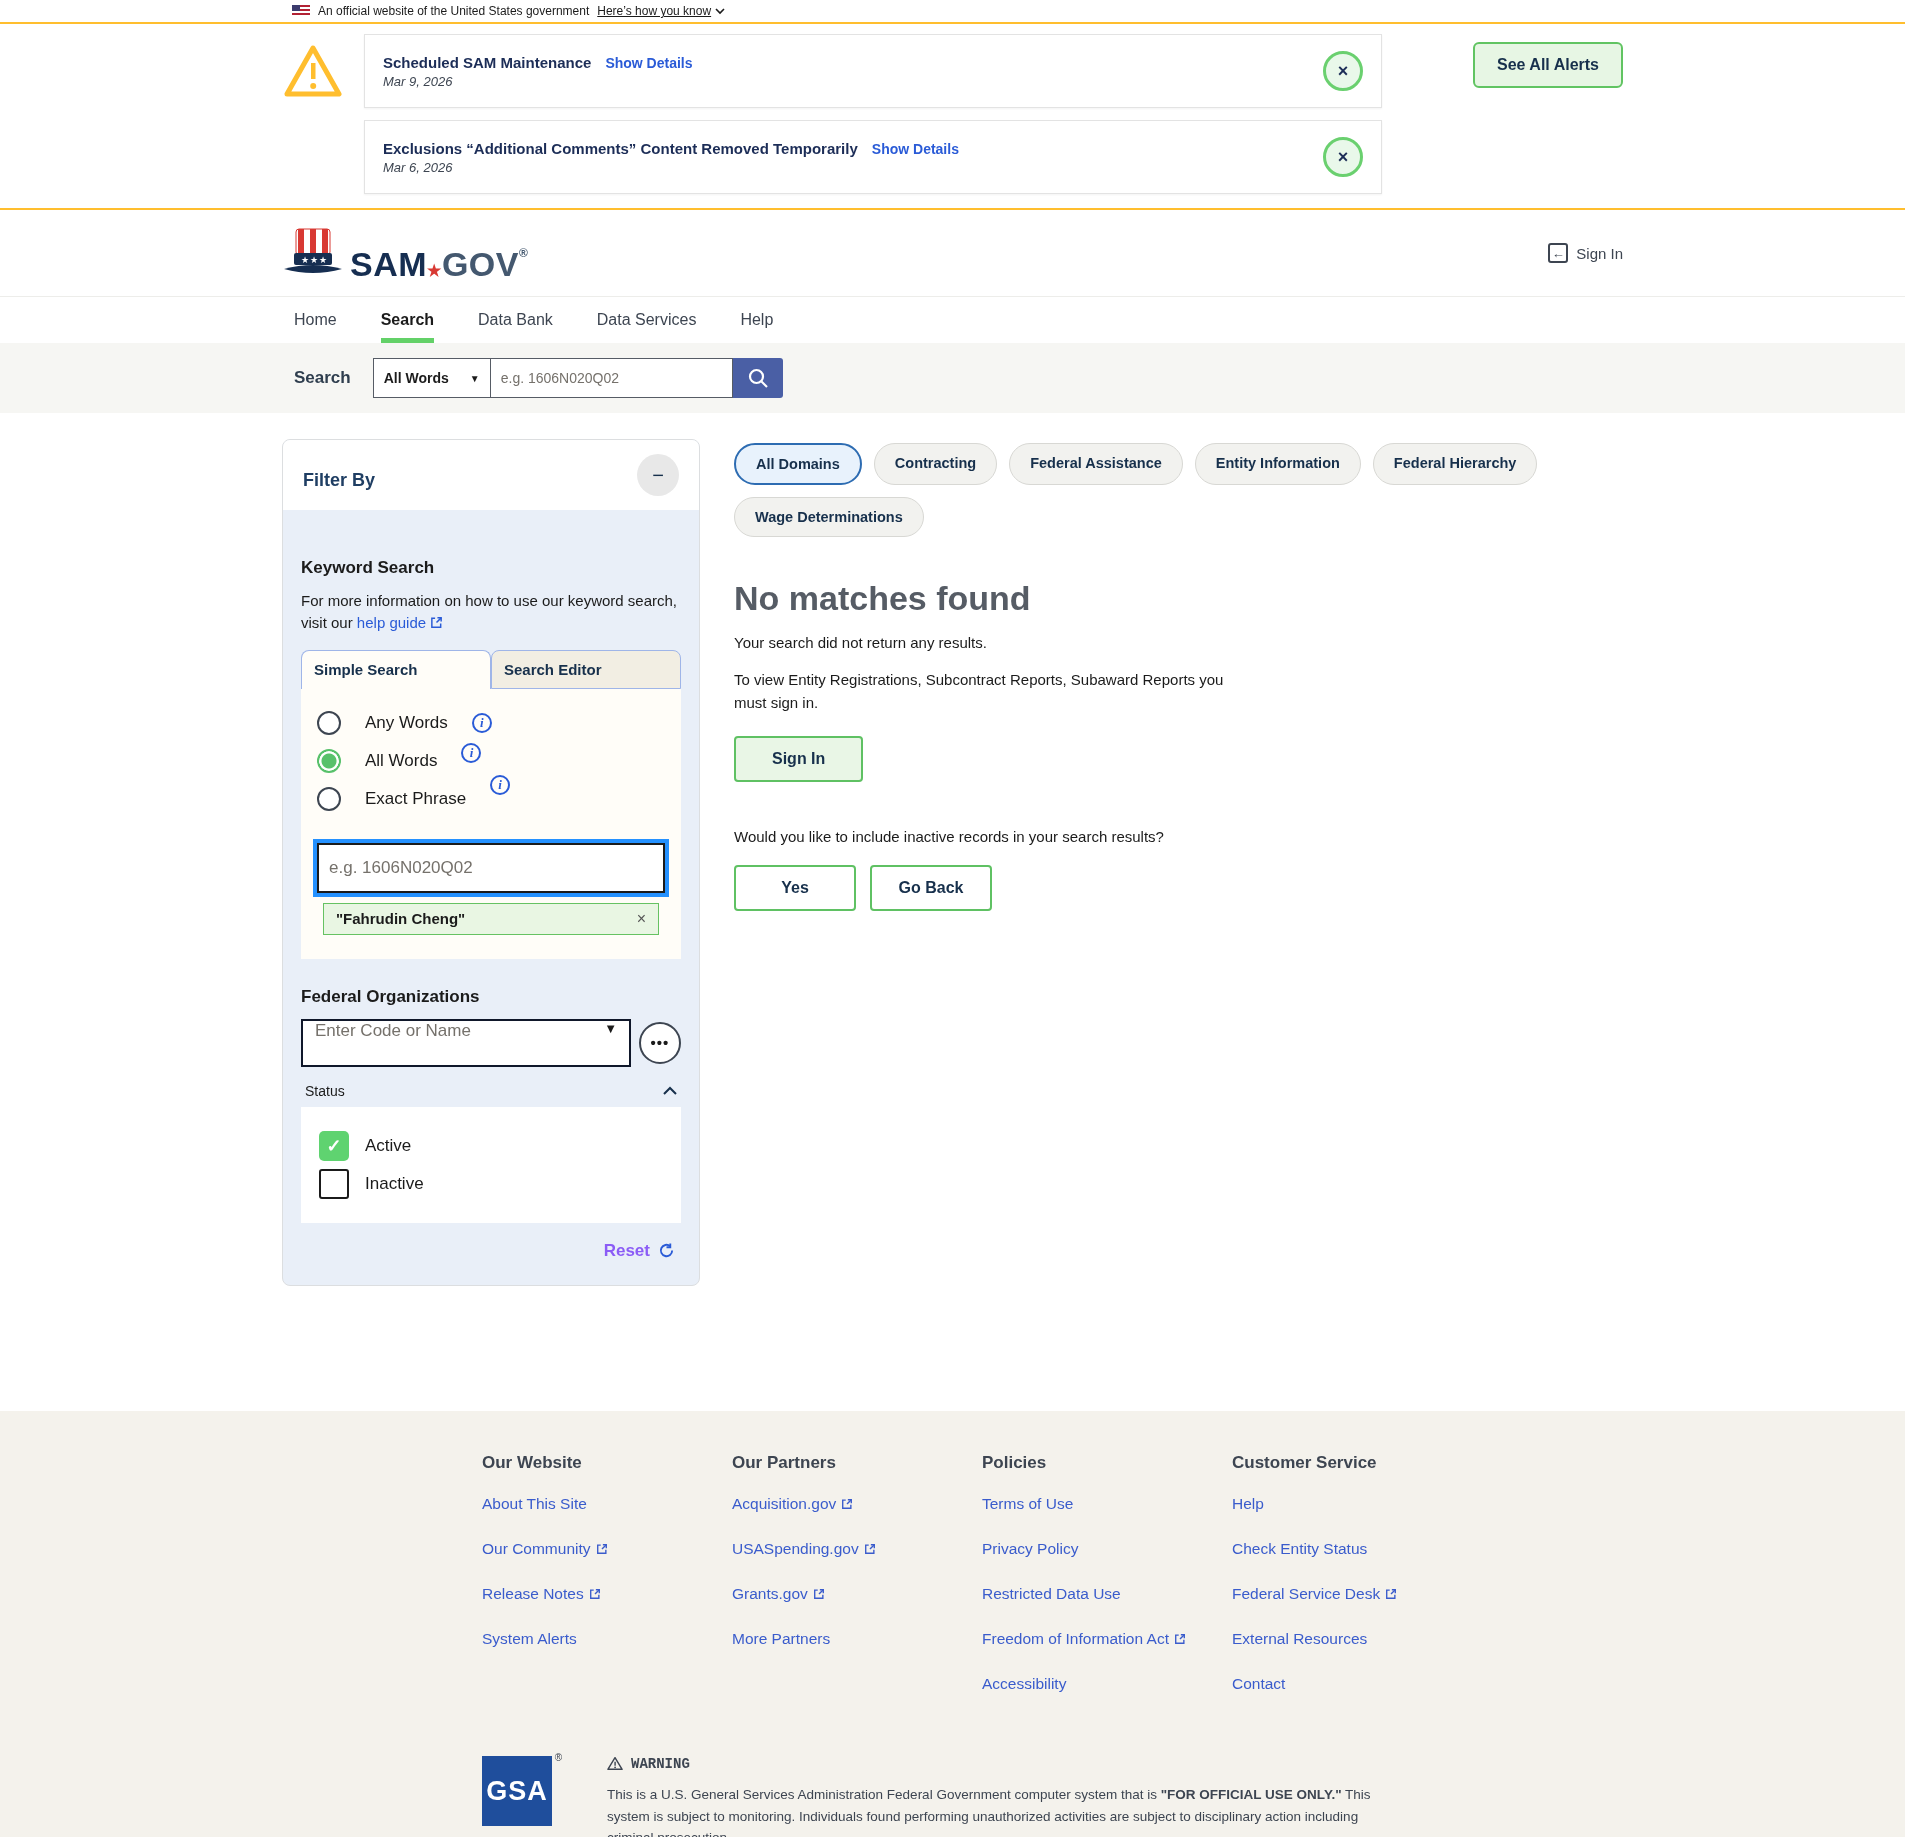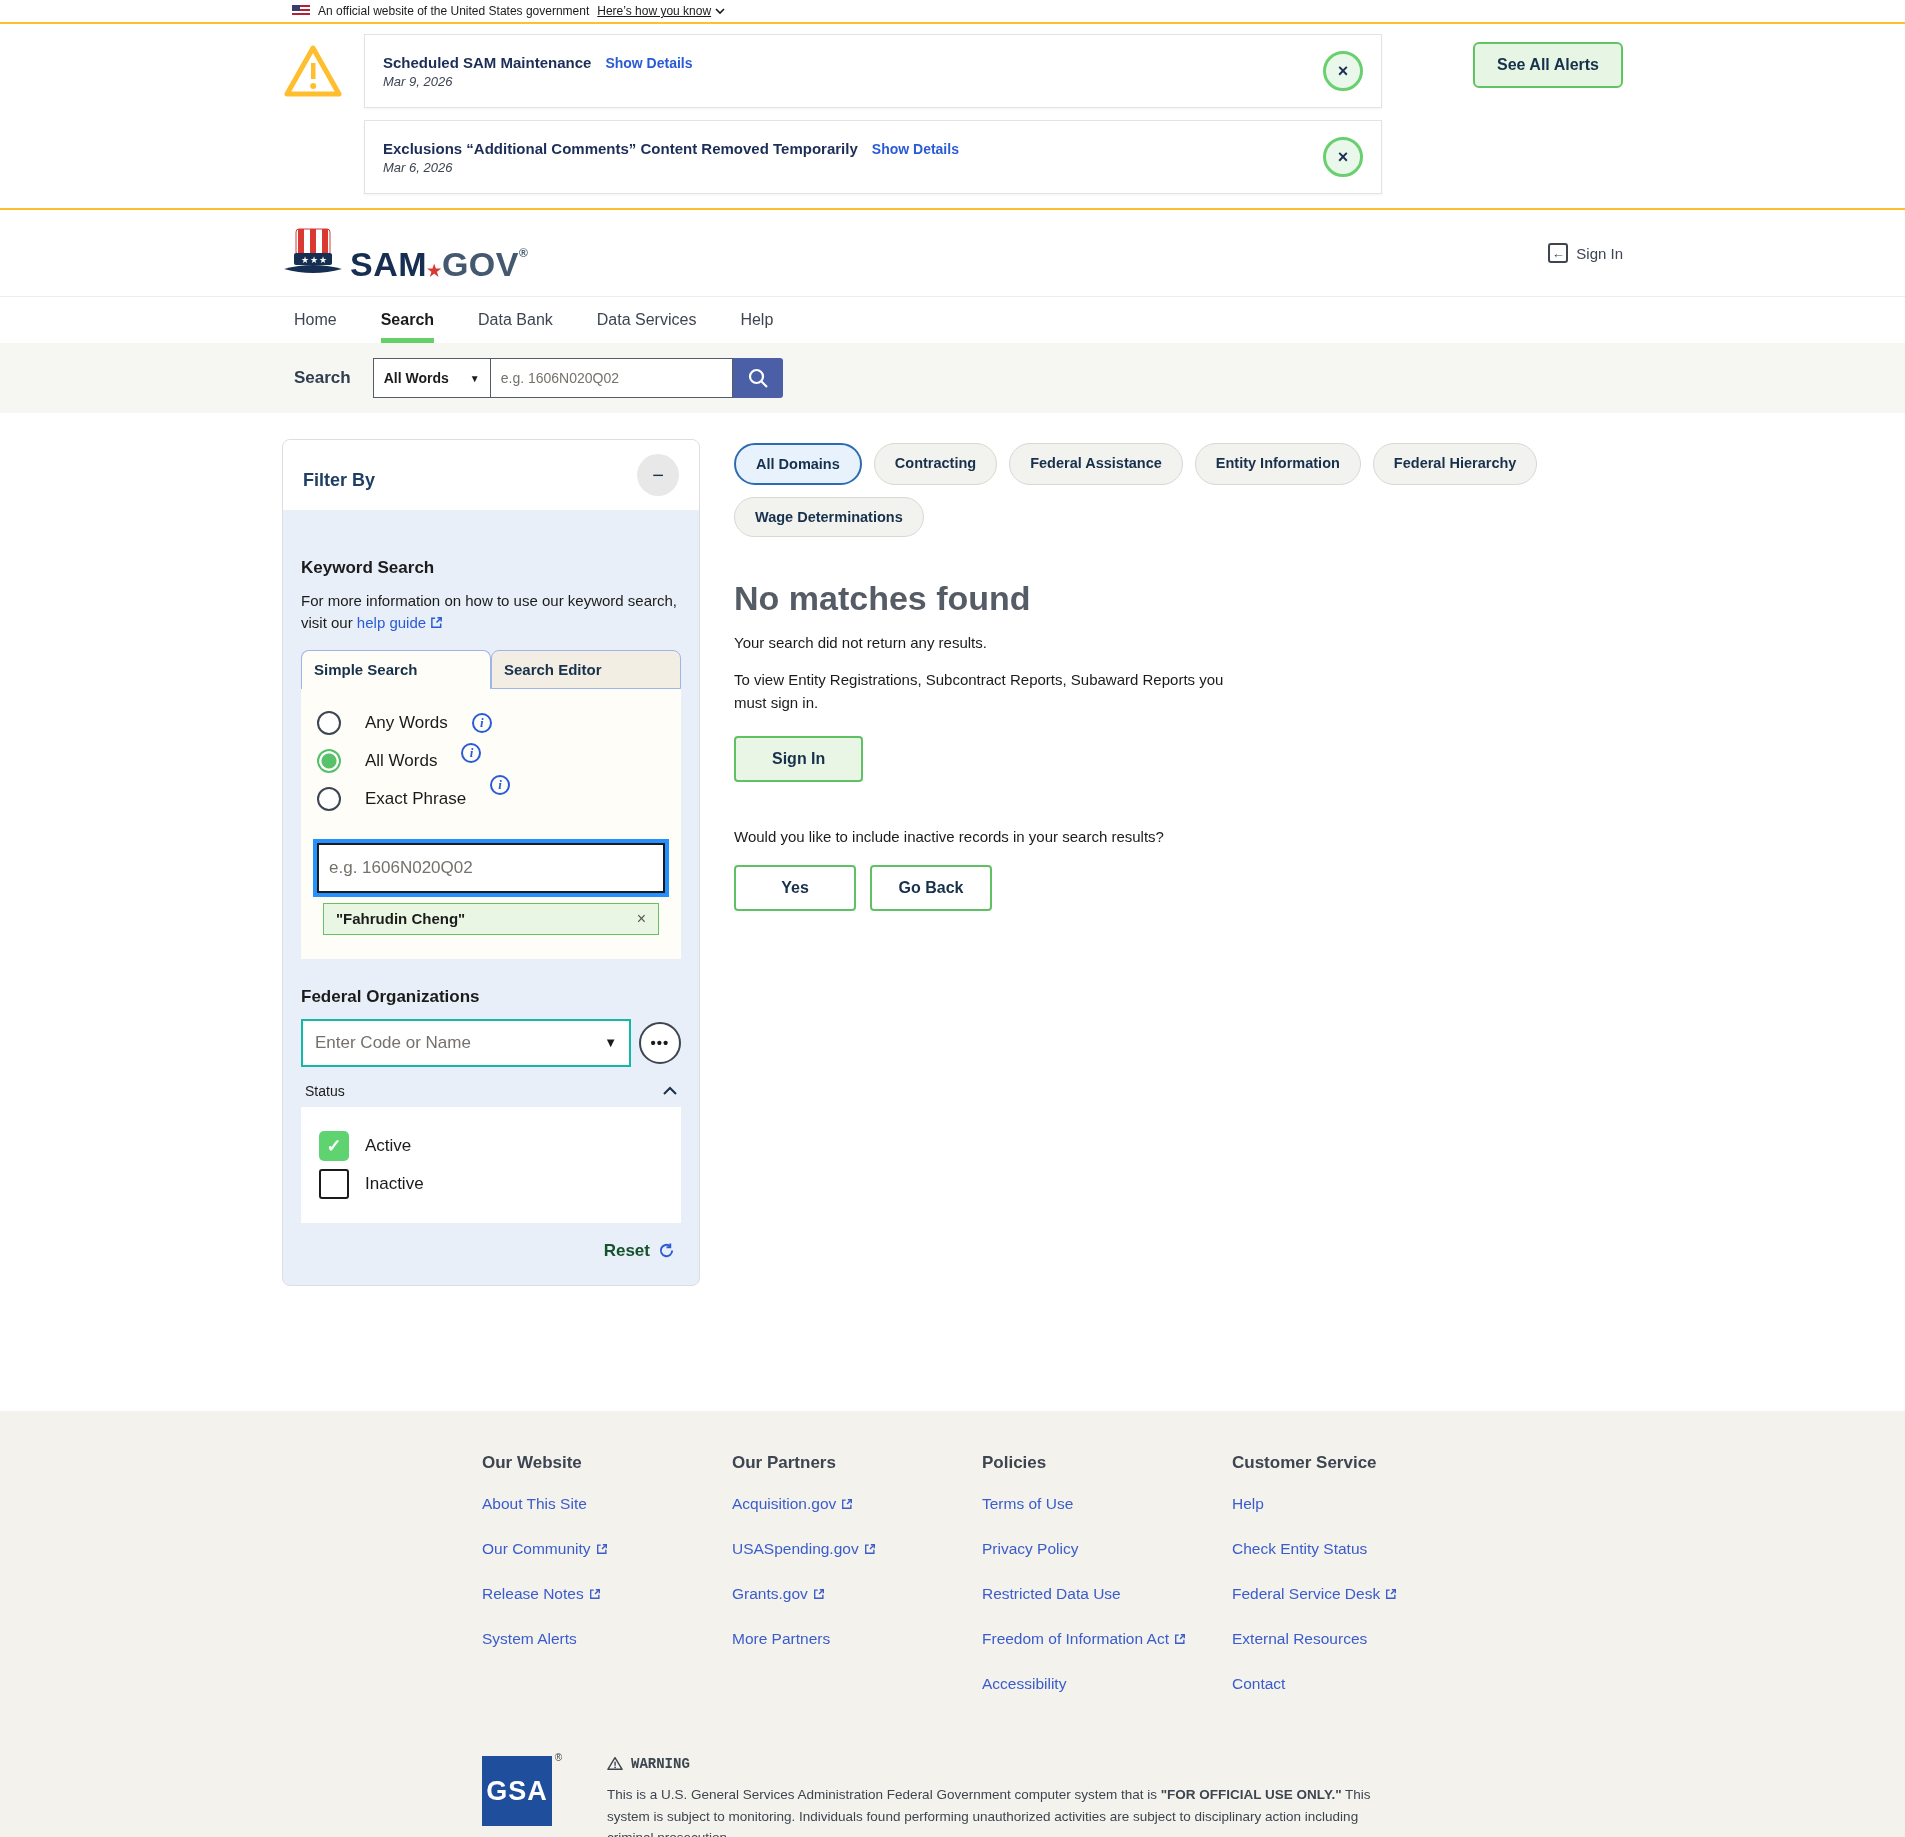--- a/index.html
+++ b/index.html
@@ -88,35 +88,35 @@
                font-style:italic; font-weight:bold; font-family:"Liberation Serif", serif; display:inline-flex; align-items:center; justify-content:center; position:relative; cursor:pointer; }
   .info-up1 { top:-8px; } .info-up2 { top:-14px; }
   .kw-input { width:100%; height:50px; border:2px solid #1b1b1b; outline:4px solid #2491ff; margin-top:18px;
               padding:0 10px; font-size:17px; font-family:inherit; }
   .kw-input::placeholder { color:#75716b; }
   .chip { margin:10px 6px 0; background:#e9f6e3; border:1px solid #66c262; display:flex; align-items:center;
           justify-content:space-between; padding:6px 12px; font-size:15px; font-weight:bold; color:#1b1b1b; }
   .chip-x { color:#555; font-weight:normal; font-size:16px; cursor:pointer; }
   .fo-heading { font-size:17px; font-weight:bold; margin:28px 0 12px; color:#1b1b1b; }
   .fo-row { display:flex; align-items:center; gap:8px; }
-  .fo-combo { flex:1; height:48px; background:#fff; border:2px solid #14b8a6; display:flex; align-items:center; justify-content:space-between; padding:0 12px; }
+  .fo-combo { flex:1; height:48px; background:#fff; border:2px solid #0f172a; display:flex; justify-content:space-between; padding:0 12px; }
   .fo-placeholder { color:#75716b; font-size:17px; }
   .fo-caret { color:#1b1b1b; font-size:13px; }
   .dots-btn { width:42px; height:42px; border-radius:50%; background:#fff; border:2px solid #3d4551; color:#1b1b1b;
               font-size:15px; font-weight:bold; letter-spacing:1px; cursor:pointer; display:flex; align-items:center; justify-content:center; }
   .status-row { display:flex; align-items:center; justify-content:space-between; margin:16px 4px 8px; }
   .status-label { font-size:14px; color:#1b1b1b; }
   .status-box { background:#fff; padding:16px 18px; }
   .check-row { display:flex; align-items:center; gap:16px; margin:8px 0; }
   .checkbox { width:30px; height:30px; border-radius:5px; flex:0 0 auto; }
   .checkbox.checked { background:#5fd370; display:flex; align-items:center; justify-content:center; color:#fff; font-size:18px; font-weight:bold; }
   .checkbox.unchecked { background:#fff; border:2px solid #1b1b1b; border-radius:3px; }
   .check-label { font-size:17px; }
   .reset-row { display:flex; justify-content:flex-end; align-items:center; gap:8px; margin:18px 6px 4px; }
-  .reset-link { color:#14532d; font-weight:bold; font-size:17px; cursor:pointer; }
+  .reset-link { color:#8b5cf6; font-weight:bold; font-size:17px; cursor:pointer; }
 
   
   .results-col { flex:1; padding-top:4px; }
   .domain-pills { display:flex; gap:12px; flex-wrap:wrap; }
   .pill { border-radius:22px; padding:11px 20px; font-size:14.5px; font-weight:bold; color:#17304c;
           background:#f2f2ef; border:1px solid #d8d8d4; cursor:pointer; white-space:nowrap; }
   .pill.active { background:#e8f2fc; border:2px solid #2d6cb2; }
   .nm-title { font-size:34px; font-weight:bold; color:#565c65; margin:42px 0 16px; }
   .nm-sub { font-size:15px; margin-bottom:18px; }
   .nm-signin-text { font-size:15px; max-width:500px; line-height:1.5; margin-bottom:22px; }

